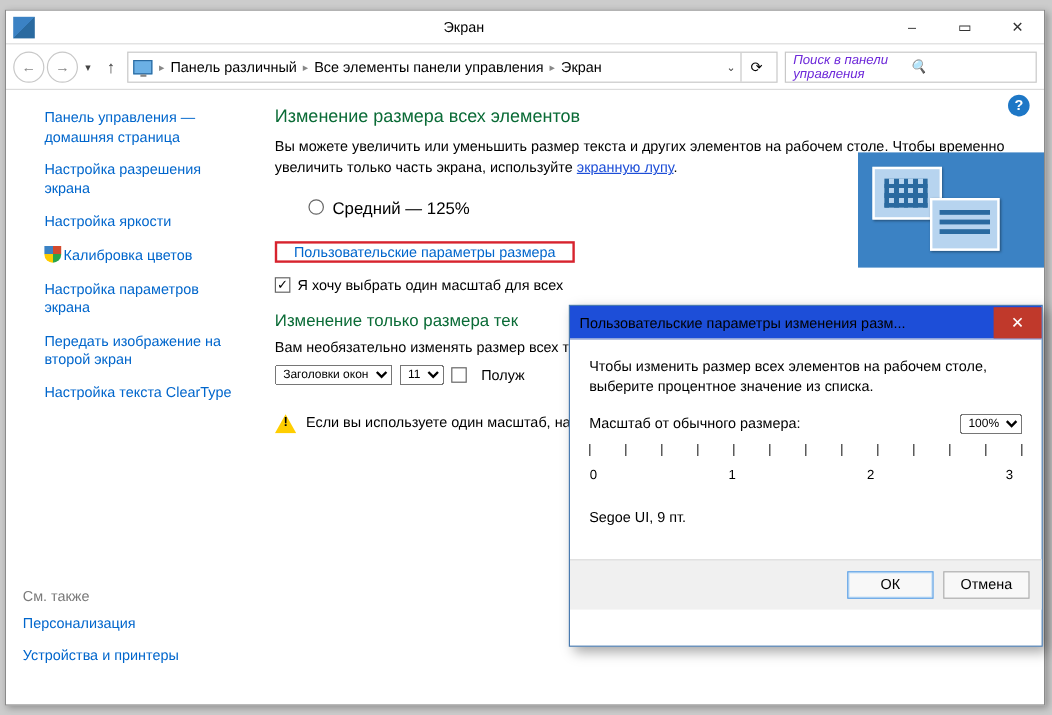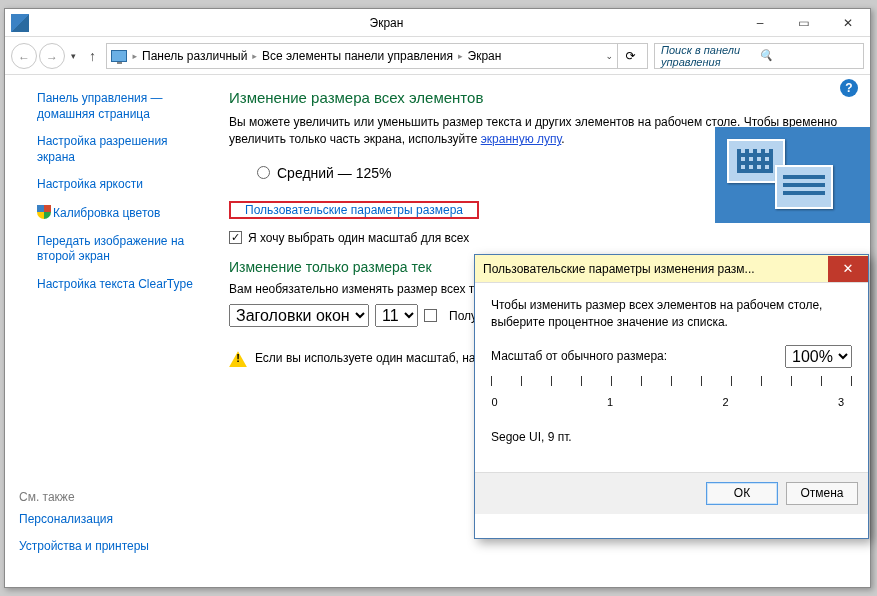--- a/index.html
+++ b/index.html
@@ -23,21 +23,21 @@
   .chev-down{font-size:9px;padding:0 4px;color:#444}
   .up{width:22px;text-align:center;color:#444;font-size:14px}
   .crumb-wrap{flex:1;border:1px solid #c8c8c8;height:26px;display:flex;align-items:center;padding:0 4px;}
   .crumb-wrap .monitor-ico{width:16px;height:12px;border:1px solid #2a6aa0;background:#6bb0e5;margin-right:6px;position:relative}
   .crumb-wrap .monitor-ico:after{content:"";position:absolute;bottom:-3px;left:5px;width:5px;height:2px;background:#888}
   .crumb{display:flex;align-items:center;gap:5px}
   .crumb span{white-space:nowrap}
   .crumb .sep{color:#888;font-size:9px}
   .crumb-trail{flex:1}
   .ref{width:26px;height:24px;border-left:1px solid #c8c8c8;display:flex;align-items:center;justify-content:center}
-  .search-wrap{width:210px;border:1px solid #c8c8c8;height:26px;margin-left:4px;display:flex;align-items:center;padding:0 6px;color:#0c4a6e}
+  .search-wrap{width:210px;border:1px solid #c8c8c8;height:26px;margin-left:4px;display:flex;align-items:center;padding:0 6px;color:#6d28d9}
   .search-wrap span{flex:1; font-style:italic; font-size:11px;}
   .body{display:flex;height:calc(100% - 28px - 38px);}
   .sidebar{width:200px;padding:16px 10px 10px 32px;font-size:12px;position:relative}
   .sidebar a{color:#0066cc;text-decoration:none}
   .sidebar .item{margin-bottom:12px;line-height:1.3}
   .shield{width:14px;height:14px;display:inline-block;vertical-align:-2px;margin-right:2px;
     background:conic-gradient(#d34a2e 0 90deg,#2aa54a 90deg 180deg,#ffcc00 180deg 270deg,#3b82c4 270deg 360deg);
     border-radius:0 0 50% 50%;}
   .see-also-block{position:absolute;bottom:20px;left:14px;right:10px}
   .see-also{color:#7a7a7a;margin-bottom:8px}
@@ -50,37 +50,37 @@
   .scales{margin:16px 0 10px 28px}
   .scale-row{display:flex;align-items:center;margin:9px 0}
   .radio{width:13px;height:13px;border:1px solid #666;border-radius:50%;margin-right:7px;position:relative}
   .radio.checked:after{content:"";position:absolute;inset:3px;background:#222;border-radius:50%}
   .scale-row .label{font-size:14px}
   .redbox{display:inline-block;border:2px solid #d7232e;padding:0 14px;margin:10px 0 4px}
   .redbox a{color:#0066cc;text-decoration:none}
   .chk-row{display:flex;align-items:center;margin:8px 0 10px}
   .chkbox{width:13px;height:13px;border:1px solid #666;margin-right:6px;display:flex;align-items:center;justify-content:center;font-size:11px}
   .controls-row{display:flex;align-items:center;gap:6px;margin-top:6px}
-  select{font-family:inherit;font-size:16px;padding:1px 2px}
+  select{font-family:inherit;font-size:10px;padding:1px 2px}
   .warn-row{display:flex;gap:8px;margin-top:24px}
   .warn-ico{width:18px;height:16px;background:#ffce00;clip-path:polygon(50% 0,100% 100%,0 100%);position:relative;flex-shrink:0}
   .warn-ico:after{content:"!";position:absolute;left:0;right:0;top:1px;text-align:center;font-weight:bold;color:#000;font-size:11px}
   .preview{position:absolute;right:0px;top:52px;width:155px;height:96px;background:#3b82c4;padding:10px}
   .preview .mini{position:absolute;width:58px;height:44px;background:#b7d4ef;border:2px solid #fff;box-shadow:1px 1px 2px rgba(0,0,0,.4)}
   .preview .m1{left:12px;top:12px}
   .preview .m1:after{content:"";position:absolute;left:8px;top:8px;width:36px;height:24px;
     background:repeating-linear-gradient(90deg,#2a6aa0 0 4px,transparent 4px 8px),
                repeating-linear-gradient(0deg,#2a6aa0 0 4px,transparent 4px 8px);}
   .preview .m2{left:60px;top:38px}
   .preview .m2:after{content:"";position:absolute;left:6px;top:8px;right:6px;
     height:4px;background:#2a6aa0;box-shadow:0 8px 0 #2a6aa0,0 16px 0 #2a6aa0}
 
   .dialog{position:absolute;left:474px;top:254px;width:395px;height:285px;
     border:1px solid #4a7bb0;background:#fff;box-shadow:4px 4px 10px rgba(0,0,0,.35);}
-  .dlg-title{height:28px;background:#fef9c3;display:flex;align-items:center;padding:0 0 0 8px;border-bottom:1px solid #ddd}
+  .dlg-title{height:28px;background:#1d4ed8;display:flex;align-items:center;padding:0 0 0 8px;border-bottom:1px solid #ddd}
   .dlg-title span{flex:1;white-space:nowrap;overflow:hidden;text-overflow:ellipsis;font-size:12px}
   .dlg-close{width:40px;height:26px;background:#c0392b;color:#fff;display:flex;align-items:center;justify-content:center;font-size:13px}
   .dlg-body{padding:14px 16px 10px 16px}
   .dlg-desc{line-height:1.4;margin-bottom:14px}
   .dlg-row{display:flex;align-items:center;margin-bottom:8px}
   .ruler{height:40px;margin:6px 0 14px;position:relative}
   .ruler .ticks{display:flex;justify-content:space-between;height:10px}
   .ruler .ticks div{width:1px;height:10px;background:#333}
   .ruler .nums{position:relative;top:10px;height:16px}
   .ruler .nums span{position:absolute;font-size:11px;transform:translateX(-50%)}
@@ -126,20 +126,21 @@
       <span>🔍</span>
     </div>
   </div>
 
   <div class="body">
     <div class="sidebar">
       <div class="item"><a href="#">Панель управления — домашняя страница</a></div>
       <div class="item"><a href="#">Настройка разрешения экрана</a></div>
       <div class="item"><a href="#">Настройка яркости</a></div>
       <div class="item"><span class="shield"></span><a href="#">Калибровка цветов</a></div>
+      <div class="item"><a href="#">Настройка параметров экрана</a></div>
       <div class="item"><a href="#">Передать изображение на второй экран</a></div>
       <div class="item"><a href="#">Настройка текста ClearType</a></div>
 
       <div class="see-also-block">
         <div class="see-also">См. также</div>
         <div class="item"><a href="#">Персонализация</a></div>
         <div class="item"><a href="#">Устройства и принтеры</a></div>
       </div>
     </div>
 

